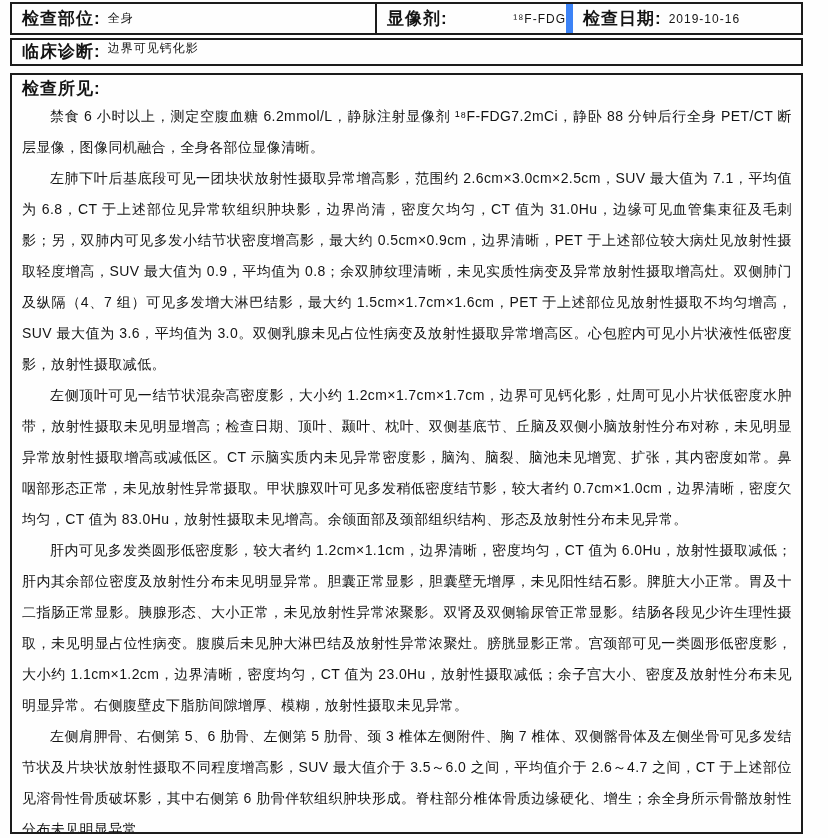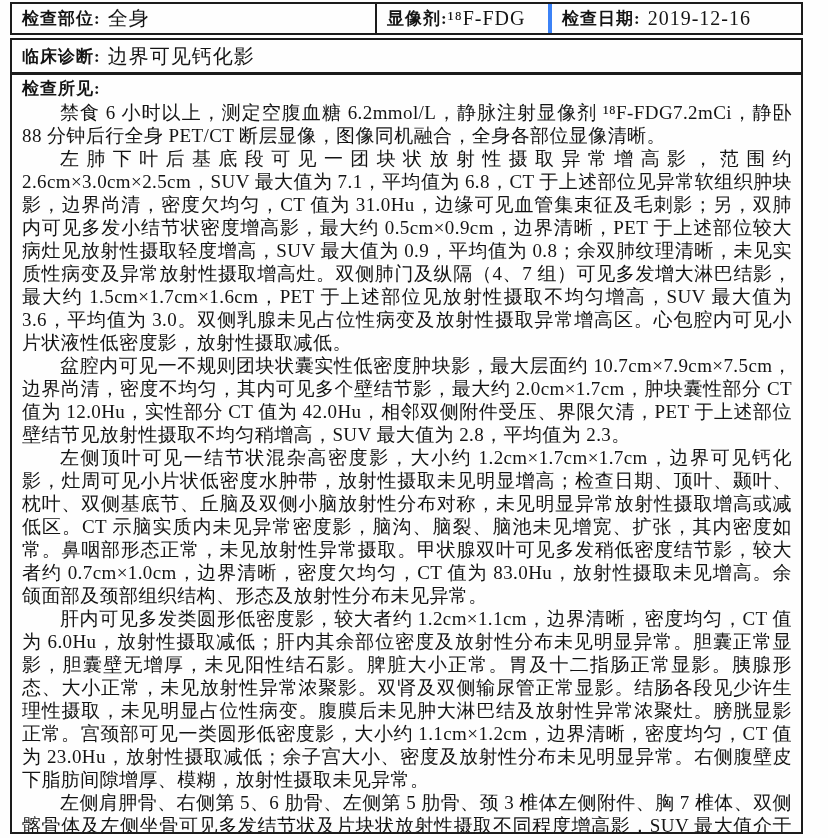--- a/index.html
+++ b/index.html
@@ -1,68 +1,68 @@
 <!DOCTYPE html>
 <html><head>
 <meta charset="utf-8">
 <style>
-  * { margin: 0; padding: 0; box-sizing: border-box; font-family: Liberation Serif, serif; }
+  * { margin: 0; padding: 0; box-sizing: border-box; }
   html, body {
     width: 828px; height: 838px;
     background: #ffffff;
     font-family: "Liberation Sans", sans-serif;
     color: #141414;
     overflow: hidden;
   }
   .page {
     position: relative;
     width: 828px; height: 838px;
     background: #fefefe;
   }
   .box {
     position: absolute;
     left: 10px;
     width: 793px;
     border: 2px solid #1c1c1c;
     background: #fefefe;
   }
   .row1 { top: 2px; height: 33px; display: flex; }
-  .row2 { top: 38px; height: 36px; display: flex; align-items: center; padding-left: 10px; }
+  .row2 { top: 38px; height: 28px; display: flex; align-items: flex-start; padding-left: 10px; }
   .row3 { top: 73px; height: 761px; padding: 3px 9px 13px 10px; overflow: hidden; }
   .cell {
     display: flex; align-items: center;
     padding-left: 10px;
     height: 100%;
   }
   .cell-site  { width: 365px; border-right: 2px solid #1c1c1c; }
-  .cell-tracer{ width: 175px; border-right: 4px solid #3b82f6; }
+  .cell-tracer{ width: 196px; border-right: 7px solid #3b82f6; justify-content: space-between; }
   .cell-date  { flex: 1; }
   .lbl {
     font-weight: bold;
     font-size: 17px;
     letter-spacing: 1px;
     white-space: nowrap;
   }
   .lbl.sp { margin-right: 7px; }
   .val {
-    font-size: 20px;
+    font-size: 12px;
     font-weight: normal;
     letter-spacing: 1px;
     white-space: nowrap;
   }
   .findings-heading {
     font-weight: bold;
     font-size: 17px;
     letter-spacing: 1px;
     line-height: 22px;
     margin-bottom: 1px;
   }
   .para {
-    font-size: 19px;
-    line-height: 23px;
+    font-size: 14px;
+    line-height: 31px;
     text-indent: 2em;
     text-align: justify;
     letter-spacing: 0.4px;
   }
 </style>
 </head>
 <body>
 
 <div class="page">
 
@@ -70,32 +70,31 @@
     <div class="cell cell-site">
       <span class="lbl sp">检查部位:</span>
       <span class="val">全身</span>
     </div>
     <div class="cell cell-tracer">
       <span class="lbl">显像剂:</span>
       <span class="val">¹⁸F-FDG</span>
     </div>
     <div class="cell cell-date">
       <span class="lbl sp">检查日期:</span>
-      <span class="val">2019-12-16</span>
+      <span class="val">2019-10-16</span>
     </div>
   </div>
 
   <div class="box row2">
     <span class="lbl sp">临床诊断:</span>
     <span class="val">边界可见钙化影</span>
   </div>
 
   <div class="box row3">
     <div class="findings-heading">检查所见:</div>
     <p class="para">禁食 6 小时以上，测定空腹血糖 6.2mmol/L，静脉注射显像剂 ¹⁸F-FDG7.2mCi，静卧 88 分钟后行全身 PET/CT 断层显像，图像同机融合，全身各部位显像清晰。</p>
     <p class="para">左肺下叶后基底段可见一团块状放射性摄取异常增高影，范围约 2.6cm×3.0cm×2.5cm，SUV 最大值为 7.1，平均值为 6.8，CT 于上述部位见异常软组织肿块影，边界尚清，密度欠均匀，CT 值为 31.0Hu，边缘可见血管集束征及毛刺影；另，双肺内可见多发小结节状密度增高影，最大约 0.5cm×0.9cm，边界清晰，PET 于上述部位较大病灶见放射性摄取轻度增高，SUV 最大值为 0.9，平均值为 0.8；余双肺纹理清晰，未见实质性病变及异常放射性摄取增高灶。双侧肺门及纵隔（4、7 组）可见多发增大淋巴结影，最大约 1.5cm×1.7cm×1.6cm，PET 于上述部位见放射性摄取不均匀增高，SUV 最大值为 3.6，平均值为 3.0。双侧乳腺未见占位性病变及放射性摄取异常增高区。心包腔内可见小片状液性低密度影，放射性摄取减低。</p>
-    <p class="para">盆腔内可见一不规则团块状囊实性低密度肿块影，最大层面约 10.7cm×7.9cm×7.5cm，边界尚清，密度不均匀，其内可见多个壁结节影，最大约 2.0cm×1.7cm，肿块囊性部分 CT 值为 12.0Hu，实性部分 CT 值为 42.0Hu，相邻双侧附件受压、界限欠清，PET 于上述部位壁结节见放射性摄取不均匀稍增高，SUV 最大值为 2.8，平均值为 2.3。</p>
     <p class="para">左侧顶叶可见一结节状混杂高密度影，大小约 1.2cm×1.7cm×1.7cm，边界可见钙化影，灶周可见小片状低密度水肿带，放射性摄取未见明显增高；检查日期、顶叶、颞叶、枕叶、双侧基底节、丘脑及双侧小脑放射性分布对称，未见明显异常放射性摄取增高或减低区。CT 示脑实质内未见异常密度影，脑沟、脑裂、脑池未见增宽、扩张，其内密度如常。鼻咽部形态正常，未见放射性异常摄取。甲状腺双叶可见多发稍低密度结节影，较大者约 0.7cm×1.0cm，边界清晰，密度欠均匀，CT 值为 83.0Hu，放射性摄取未见增高。余颌面部及颈部组织结构、形态及放射性分布未见异常。</p>
     <p class="para">肝内可见多发类圆形低密度影，较大者约 1.2cm×1.1cm，边界清晰，密度均匀，CT 值为 6.0Hu，放射性摄取减低；肝内其余部位密度及放射性分布未见明显异常。胆囊正常显影，胆囊壁无增厚，未见阳性结石影。脾脏大小正常。胃及十二指肠正常显影。胰腺形态、大小正常，未见放射性异常浓聚影。双肾及双侧输尿管正常显影。结肠各段见少许生理性摄取，未见明显占位性病变。腹膜后未见肿大淋巴结及放射性异常浓聚灶。膀胱显影正常。宫颈部可见一类圆形低密度影，大小约 1.1cm×1.2cm，边界清晰，密度均匀，CT 值为 23.0Hu，放射性摄取减低；余子宫大小、密度及放射性分布未见明显异常。右侧腹壁皮下脂肪间隙增厚、模糊，放射性摄取未见异常。</p>
     <p class="para">左侧肩胛骨、右侧第 5、6 肋骨、左侧第 5 肋骨、颈 3 椎体左侧附件、胸 7 椎体、双侧髂骨体及左侧坐骨可见多发结节状及片块状放射性摄取不同程度增高影，SUV 最大值介于 3.5～6.0 之间，平均值介于 2.6～4.7 之间，CT 于上述部位见溶骨性骨质破坏影，其中右侧第 6 肋骨伴软组织肿块形成。脊柱部分椎体骨质边缘硬化、增生；余全身所示骨骼放射性分布未见明显异常。</p>
   </div>
 
 </div>
 
 </body></html>

